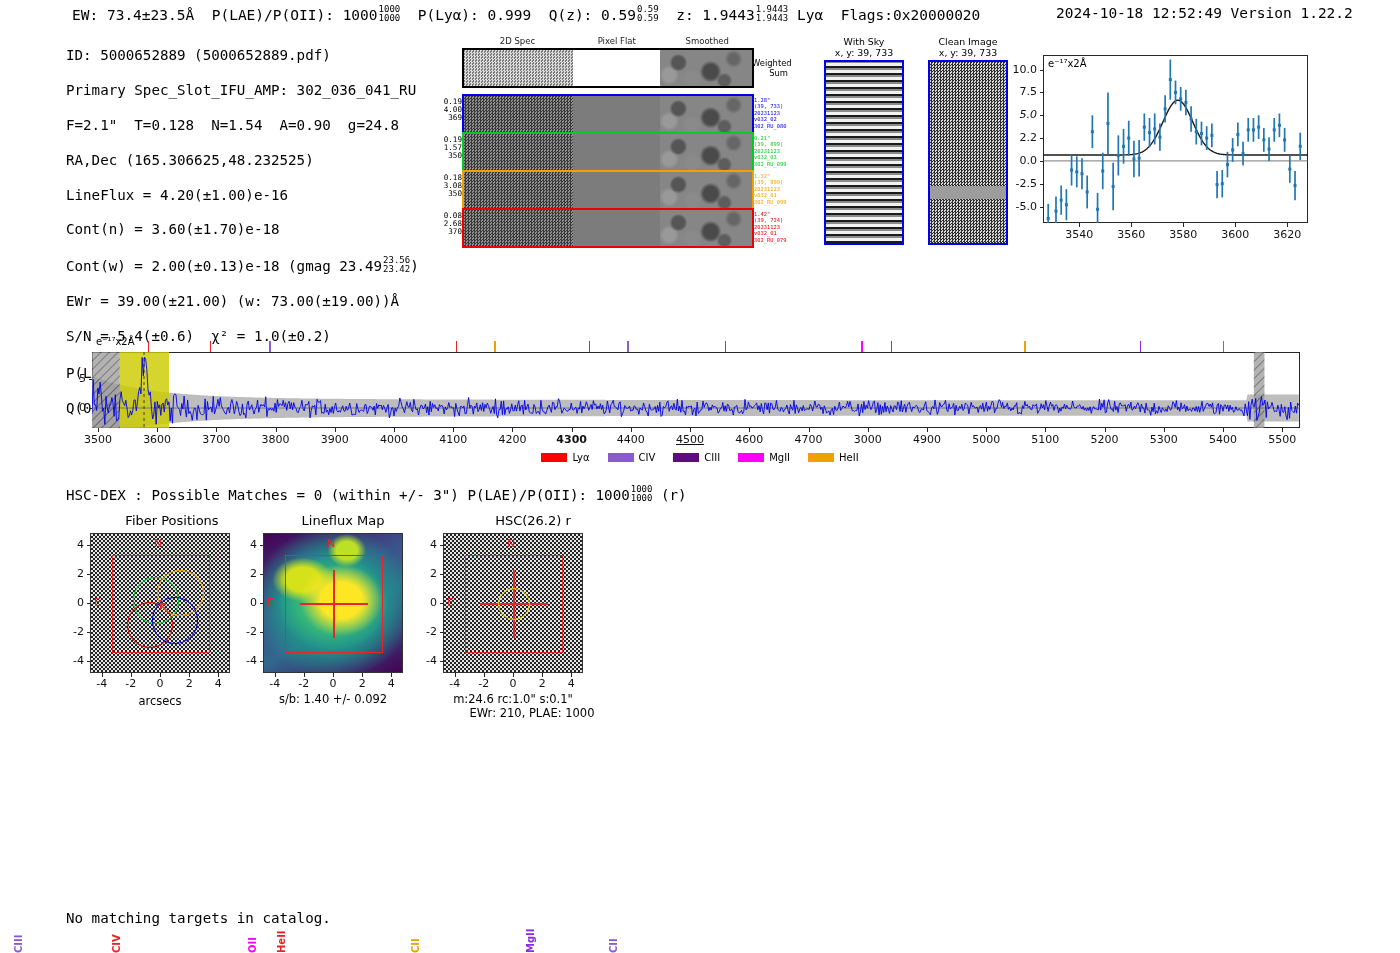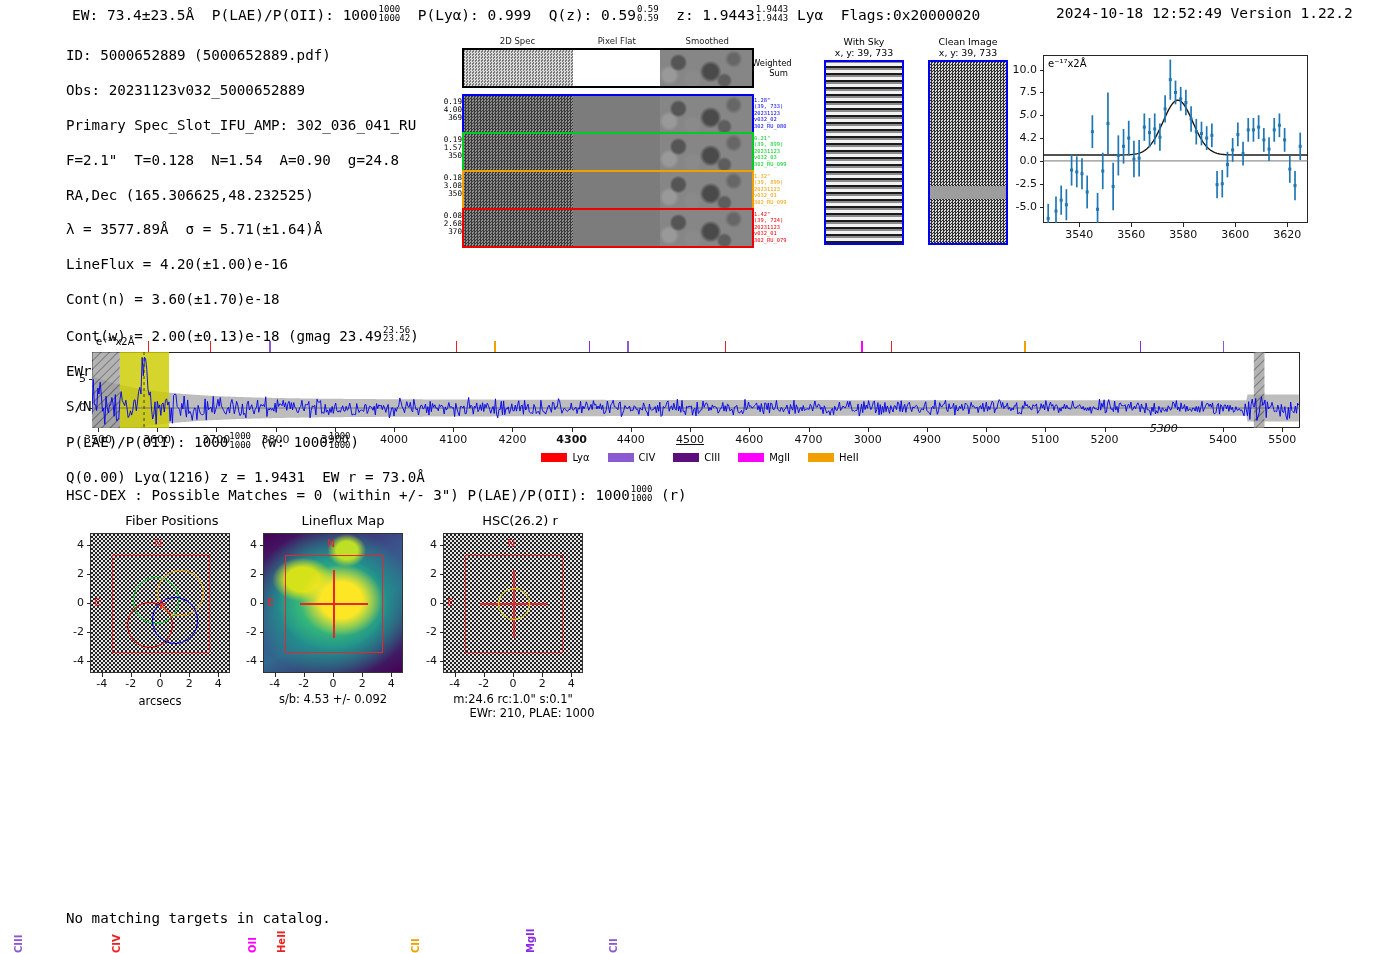--- a/index.html
+++ b/index.html
@@ -115,25 +115,23 @@
 </head>
 <body>
 
 <div class="abs mono nowrap" id="header-line">
   <span>EW: 73.4±23.5Å</span>&nbsp;&nbsp;<span>P(LAE)/P(OII): 1000</span><sub class="frac"><span>1000</span><span>1000</span></sub>&nbsp;&nbsp;<span>P(Lyα): 0.999</span>&nbsp;&nbsp;<span>Q(z): 0.59</span><sub class="frac"><span>0.59</span><span>0.59</span></sub>&nbsp;&nbsp;<span>z: 1.9443</span><sub class="frac"><span>1.9443</span><span>1.9443</span></sub>&nbsp;<span>Lyα</span>&nbsp;&nbsp;<span>Flags:0x20000020</span>
 </div>
 <div class="abs mono nowrap" id="timestamp">2024-10-18 12:52:49  Version 1.22.2</div>
 
 <div class="abs mono" id="info-block">
 <div>ID: 5000652889 (5000652889.pdf)</div>
-<div>Obs: 20231123v032_5000652889</div>
 <div>Primary Spec_Slot_IFU_AMP: 302_036_041_RU</div>
 <div>F=2.1"  T=0.128  N=1.54  A=0.90  g=24.8</div>
 <div>RA,Dec (165.306625,48.232525)</div>
-<div>λ = 3577.89Å  σ = 5.71(±1.64)Å</div>
 <div>LineFlux = 4.20(±1.00)e-16</div>
 <div>Cont(n) = 3.60(±1.70)e-18</div>
 <div class="nowrap"><span>Cont(w) = 2.00(±0.13)e-18 (gmag 23.49</span><sub class="frac"><span>23.56</span><span>23.42</span></sub><span>)</span></div>
 <div>EWr = 39.00(±21.00) (w: 73.00(±19.00))Å</div>
 <div>S/N = 5.4(±0.6)  χ² = 1.0(±0.2)</div>
 <div class="nowrap"><span>P(LAE)/P(OII): 1000</span><sub class="frac"><span>1000</span><span>1000</span></sub><span> (w: 1000</span><sub class="frac"><span>1000</span><span>1000</span></sub><span>)</span></div>
 <div>Q(0.00) Lyα(1216) z = 1.9431  EW r = 73.0Å</div>
 </div>
 
 <div class="abs" id="spec2d">
@@ -358,21 +356,21 @@
       <div class="ticklab" style="left: 174.255px; top: 173px; width: 36px; text-align: center;">3600</div>
       <div class="tick" style="left: 244.216px; top: 168px; width: 1px; height: 3.5px;"></div>
       <div class="ticklab" style="left: 226.216px; top: 173px; width: 36px; text-align: center;">3620</div>
       <div class="tick" style="left: -3.5px; top: 151.565px; width: 3.5px; height: 1px;"></div>
       <div class="ticklab" style="left: -48px; top: 144.565px; width: 42px; text-align: right;">-5.0</div>
       <div class="tick" style="left: -3.5px; top: 128.739px; width: 3.5px; height: 1px;"></div>
       <div class="ticklab" style="left: -48px; top: 121.739px; width: 42px; text-align: right;">-2.5</div>
       <div class="tick" style="left: -3.5px; top: 105.913px; width: 3.5px; height: 1px;"></div>
       <div class="ticklab" style="left: -48px; top: 98.913px; width: 42px; text-align: right;">0.0</div>
       <div class="tick" style="left: -3.5px; top: 83.087px; width: 3.5px; height: 1px;"></div>
-      <div class="ticklab" style="left: -48px; top: 76.087px; width: 42px; text-align: right;">4.2</div>
+      <div class="ticklab" style="left: -48px; top: 76.087px; width: 42px; text-align: right;">2.2</div>
       <div class="tick" style="left: -3.5px; top: 60.2609px; width: 3.5px; height: 1px;"></div>
       <div class="ticklab" style="left: -48px; top: 53.2609px; width: 42px; text-align: right; font-style: italic;">5.0</div>
       <div class="tick" style="left: -3.5px; top: 37.4348px; width: 3.5px; height: 1px;"></div>
       <div class="ticklab" style="left: -48px; top: 30.4348px; width: 42px; text-align: right;">7.5</div>
       <div class="tick" style="left: -3.5px; top: 14.6087px; width: 3.5px; height: 1px;"></div>
       <div class="ticklab" style="left: -48px; top: 7.6087px; width: 42px; text-align: right;">10.0</div>
     </div>
 </div>
 
 <div id="fullspec-labels">
@@ -452,21 +450,21 @@
       <div class="ticklab" style="left: 753.725px; top: 81px; width: 44px; text-align: center;">3000</div>
       <div class="tick" style="left: 834.941px; top: 76px; width: 1px; height: 3.5px;"></div>
       <div class="ticklab" style="left: 812.941px; top: 81px; width: 44px; text-align: center;">4900</div>
       <div class="tick" style="left: 894.157px; top: 76px; width: 1px; height: 3.5px;"></div>
       <div class="ticklab" style="left: 872.157px; top: 81px; width: 44px; text-align: center;">5000</div>
       <div class="tick" style="left: 953.373px; top: 76px; width: 1px; height: 3.5px;"></div>
       <div class="ticklab" style="left: 931.373px; top: 81px; width: 44px; text-align: center;">5100</div>
       <div class="tick" style="left: 1012.59px; top: 76px; width: 1px; height: 3.5px;"></div>
       <div class="ticklab" style="left: 990.588px; top: 81px; width: 44px; text-align: center;">5200</div>
       <div class="tick" style="left: 1071.8px; top: 76px; width: 1px; height: 3.5px;"></div>
-      <div class="ticklab" style="left: 1049.8px; top: 70px; width: 44px; text-align: center; font-style: italic;">5300</div>
+      <div class="ticklab" style="left: 1049.8px; top: 81px; width: 44px; text-align: center;">5300</div>
       <div class="tick" style="left: 1131.02px; top: 76px; width: 1px; height: 3.5px;"></div>
       <div class="ticklab" style="left: 1109.02px; top: 81px; width: 44px; text-align: center;">5400</div>
       <div class="tick" style="left: 1190.24px; top: 76px; width: 1px; height: 3.5px;"></div>
       <div class="ticklab" style="left: 1168.24px; top: 81px; width: 44px; text-align: center;">5500</div>
       <div class="tick" style="left: -3.5px; top: 56px; width: 3.5px; height: 1px;"></div>
       <div class="ticklab" style="left: -22px; top: 49px; width: 16px; text-align: right;">0</div>
       <div class="tick" style="left: -3.5px; top: 27.4286px; width: 3.5px; height: 1px;"></div>
       <div class="ticklab" style="left: -22px; top: 20.4286px; width: 16px; text-align: right;">5</div>
     </div>
 </div>
@@ -563,23 +561,23 @@
     <div class="ticklab" style="left: 235px; top: 596px; width: 22px; text-align: right;">0</div>
     <div class="tick" style="left: 362.167px; top: 673px; width: 1px; height: 3.5px;"></div>
     <div class="ticklab" style="left: 347.167px; top: 677px; width: 30px; text-align: center;">2</div>
     <div class="tick" style="left: 259.5px; top: 573.833px; width: 3.5px; height: 1px;"></div>
     <div class="ticklab" style="left: 235px; top: 566.833px; width: 22px; text-align: right;">2</div>
     <div class="tick" style="left: 391.333px; top: 673px; width: 1px; height: 3.5px;"></div>
     <div class="ticklab" style="left: 376.333px; top: 677px; width: 30px; text-align: center;">4</div>
     <div class="tick" style="left: 259.5px; top: 544.667px; width: 3.5px; height: 1px;"></div>
     <div class="ticklab" style="left: 235px; top: 537.667px; width: 22px; text-align: right;">4</div>
   </div>
-<div class="caption" style="left:253px;top:692px;width:160px;">s/b: 4.53 +/- 0.092</div>
-
-<div class="abs" style="top:513px;left:420px;width:200px;">
+<div class="caption" style="left:253px;top:692px;width:160px;">s/b: 1.40 +/- 0.092</div>
+
+<div class="abs" style="top:513px;left:433px;width:200px;">
   <div class="cut-head">HSC(26.2) r</div>
 </div>
 <div class="img-sq grayfield" id="hsc-img" style="top:533px;left:443px;width:140px;height:140px;">
   <div class="redbox" style="left:21px;top:21px;width:98px;height:98px;"></div>
   <div class="compass" style="left:63px;top:3px;">N</div>
   <div class="compass" style="left:3px;top:62px;">E</div>
   <div class="cross-h" style="left:36px;top:69px;width:68px;height:1.5px;"></div>
   <div class="cross-v" style="left:69px;top:36px;width:1.5px;height:68px;"></div>
   <div class="circ" id="hsc-aperture" style="left:54px;top:54px;width:32px;height:32px;border:1.6px solid #e8d200;"></div>
 </div>

